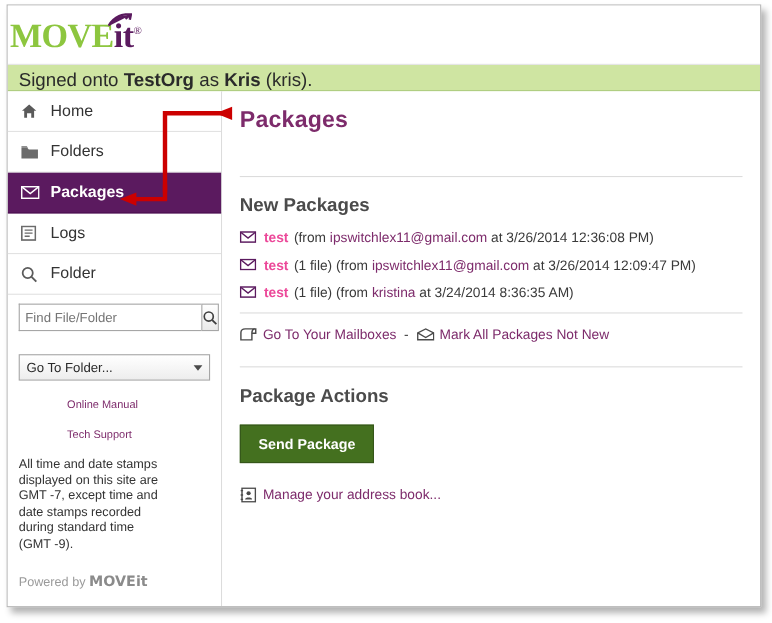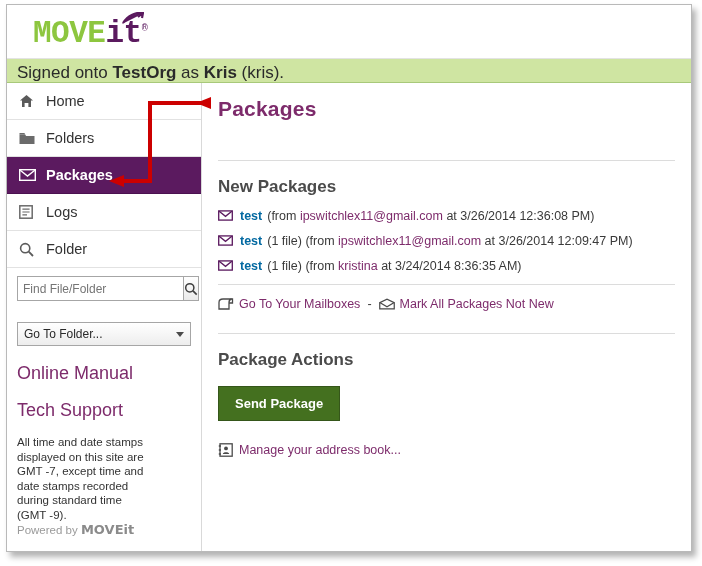--- a/index.html
+++ b/index.html
@@ -27,22 +27,22 @@
   }
   
   #logobar {
     position: relative;
     height: 54px;
     background: #ffffff;
     border-bottom: 1px solid #e3e3e3;
   }
   .logo {
     position: absolute;
-    left: 26px; top: 6px;
-    font-family: Liberation Mono, monospace;
+    left: 2px; top: 6px;
+    font-family: Liberation Serif, serif;
     font-size: 31px;
     font-weight: bold;
     letter-spacing: -0.5px;
     line-height: 36px;
     white-space: nowrap;
   }
   .logo .l-move { color: #8dc63f; }
   .logo .l-it { color: #5b1a5f; }
   .logo .l-reg {
     font-size: 10px;
@@ -150,25 +150,26 @@
     border-left: 4px solid transparent;
     border-right: 4px solid transparent;
     border-top: 5px solid #4a4a4a;
   }
   .sidebar-links {
     margin-top: 17px;
     padding-left: 10px;
   }
   .sidebar-links a {
     display: block;
-    font-size: 18px;
+    font-size: 10px;
     color: #7d2b6b;
     text-decoration: none;
     margin-bottom: 16px;
     cursor: pointer;
+    margin-left: 44px;
   }
   #timenote {
     padding: 0 10px 0 10px;
     margin-top: -2px;
     font-size: 11.5px;
     color: #333333;
     line-height: 14.5px;
     width: 150px;
   }
   #poweredby {
@@ -214,21 +215,21 @@
     white-space: nowrap;
   }
   .pkg-row .env {
     width: 22px;
     flex: 0 0 22px;
     color: #5b1a5f;
     position: relative;
     top: 1px;
   }
   .pkg-row a.subj {
-    color: #0369a1;
+    color: #ec4899;
     font-weight: bold;
     text-decoration: none;
     cursor: pointer;
     text-align: right;
   }
   .pkg-row .meta { margin-left: 5px; color: #3a3a3a; }
   .pkg-row .meta a {
     color: #7d2b6b;
     text-decoration: none;
     cursor: pointer;

